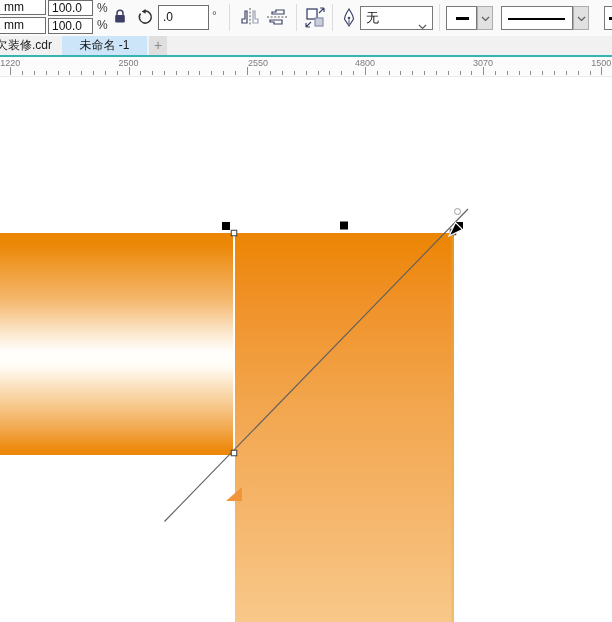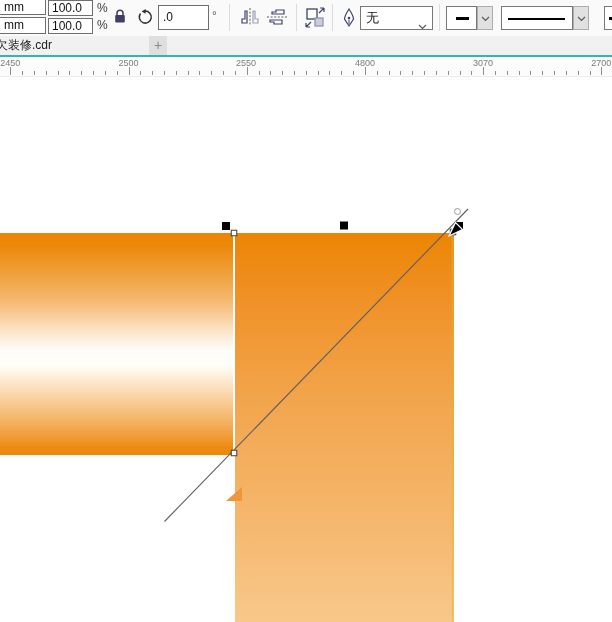--- a/index.html
+++ b/index.html
@@ -160,34 +160,37 @@
 
     <div class="combo" style="left:604px;width:20px;">
       <div class="dashbar" style="left:4px;width:14px;"></div>
     </div>
   </div>
 
   <div class="tabbar">
     <div class="tab tab1">
       <span>欠装修.cdr</span>
     </div>
+    <div class="tab tab2">
+      <span>未命名 -1</span>
+    </div>
     <div class="newtab">
       <span>+</span>
     </div>
   </div>
   <div class="tealline"></div>
 
   <div class="ruler">
     <div>
-        <span class="rlabel" style="left: 10.3px;">2450</span>
+        <span class="rlabel" style="left: 10.3px;">1220</span>
         <span class="rlabel" style="left: 128.5px;">2500</span>
-        <span class="rlabel" style="left: 246px;">2550</span>
+        <span class="rlabel" style="left: 258px;">2550</span>
         <span class="rlabel" style="left: 364.9px;">4800</span>
         <span class="rlabel" style="left: 483.1px;">3070</span>
-        <span class="rlabel" style="left: 601.3px;">2700</span>
+        <span class="rlabel" style="left: 601.3px;">1500</span>
       </div>
     <div>
         <div class="tick major" style="left: 10.3px;"></div>
         <div class="tick" style="left: 22.1px;"></div>
         <div class="tick" style="left: 33.9px;"></div>
         <div class="tick" style="left: 45.8px;"></div>
         <div class="tick" style="left: 57.6px;"></div>
         <div class="tick" style="left: 69.4px;"></div>
         <div class="tick" style="left: 81.2px;"></div>
         <div class="tick" style="left: 93px;"></div>

